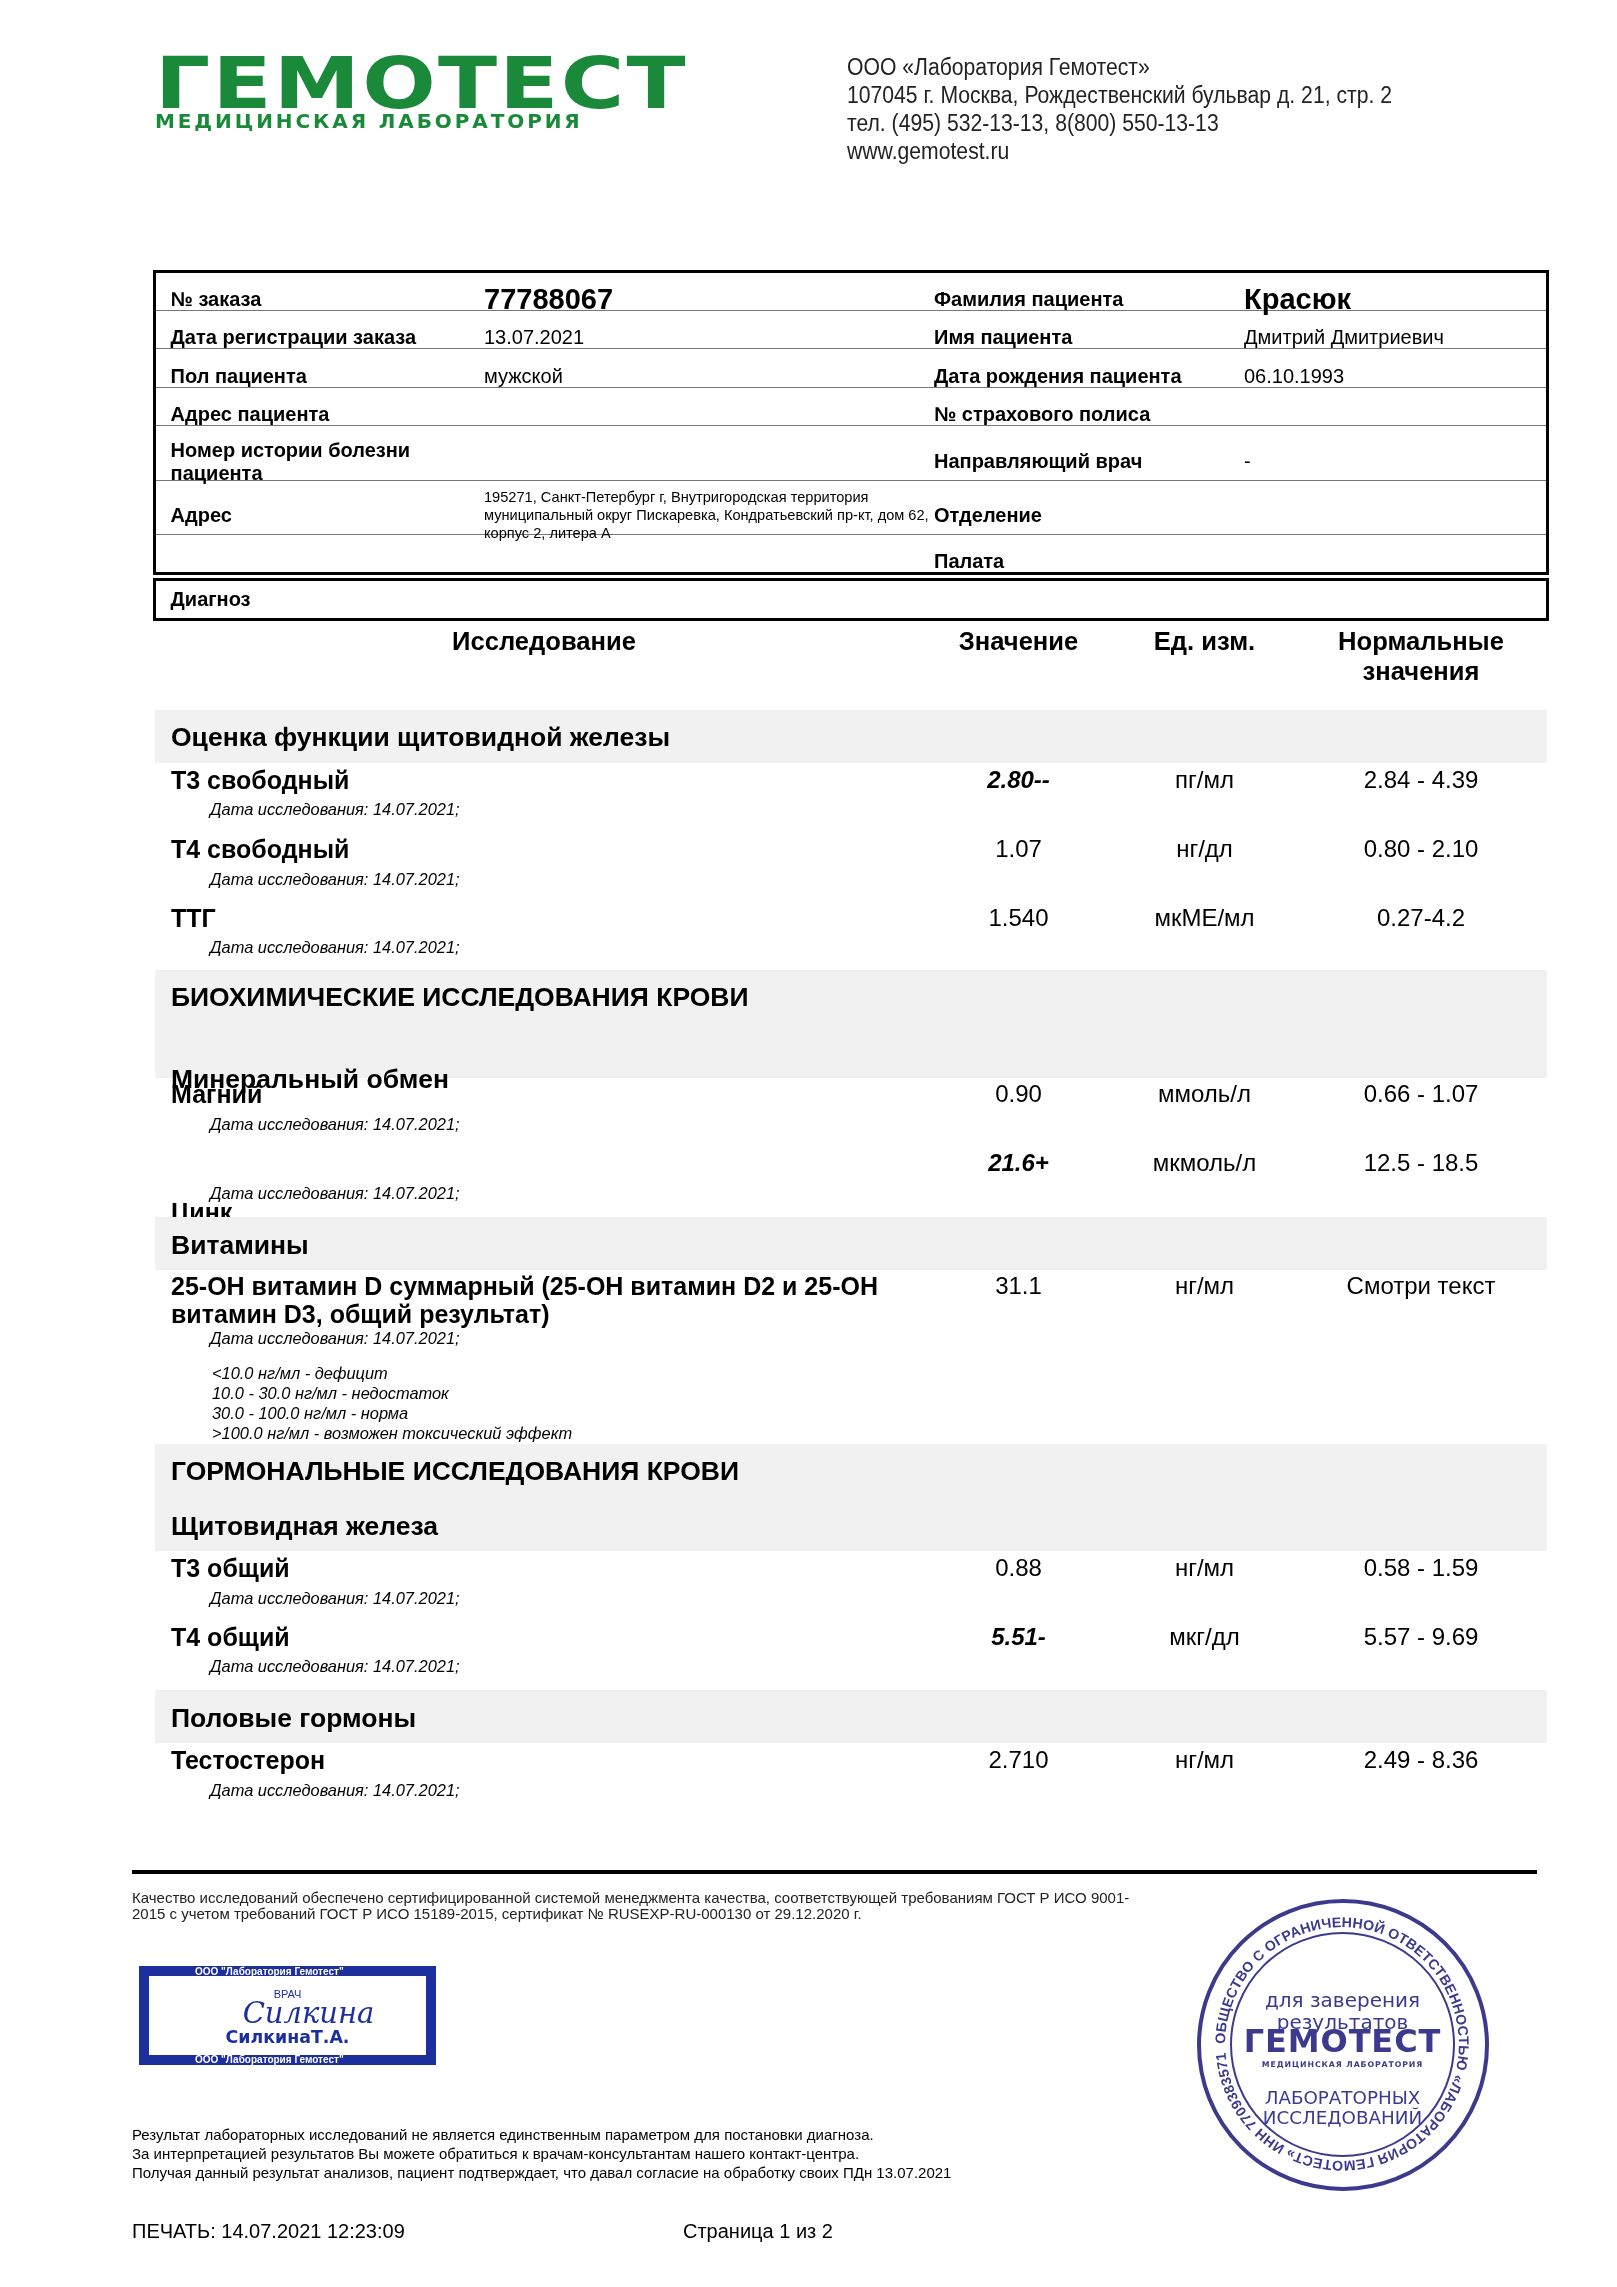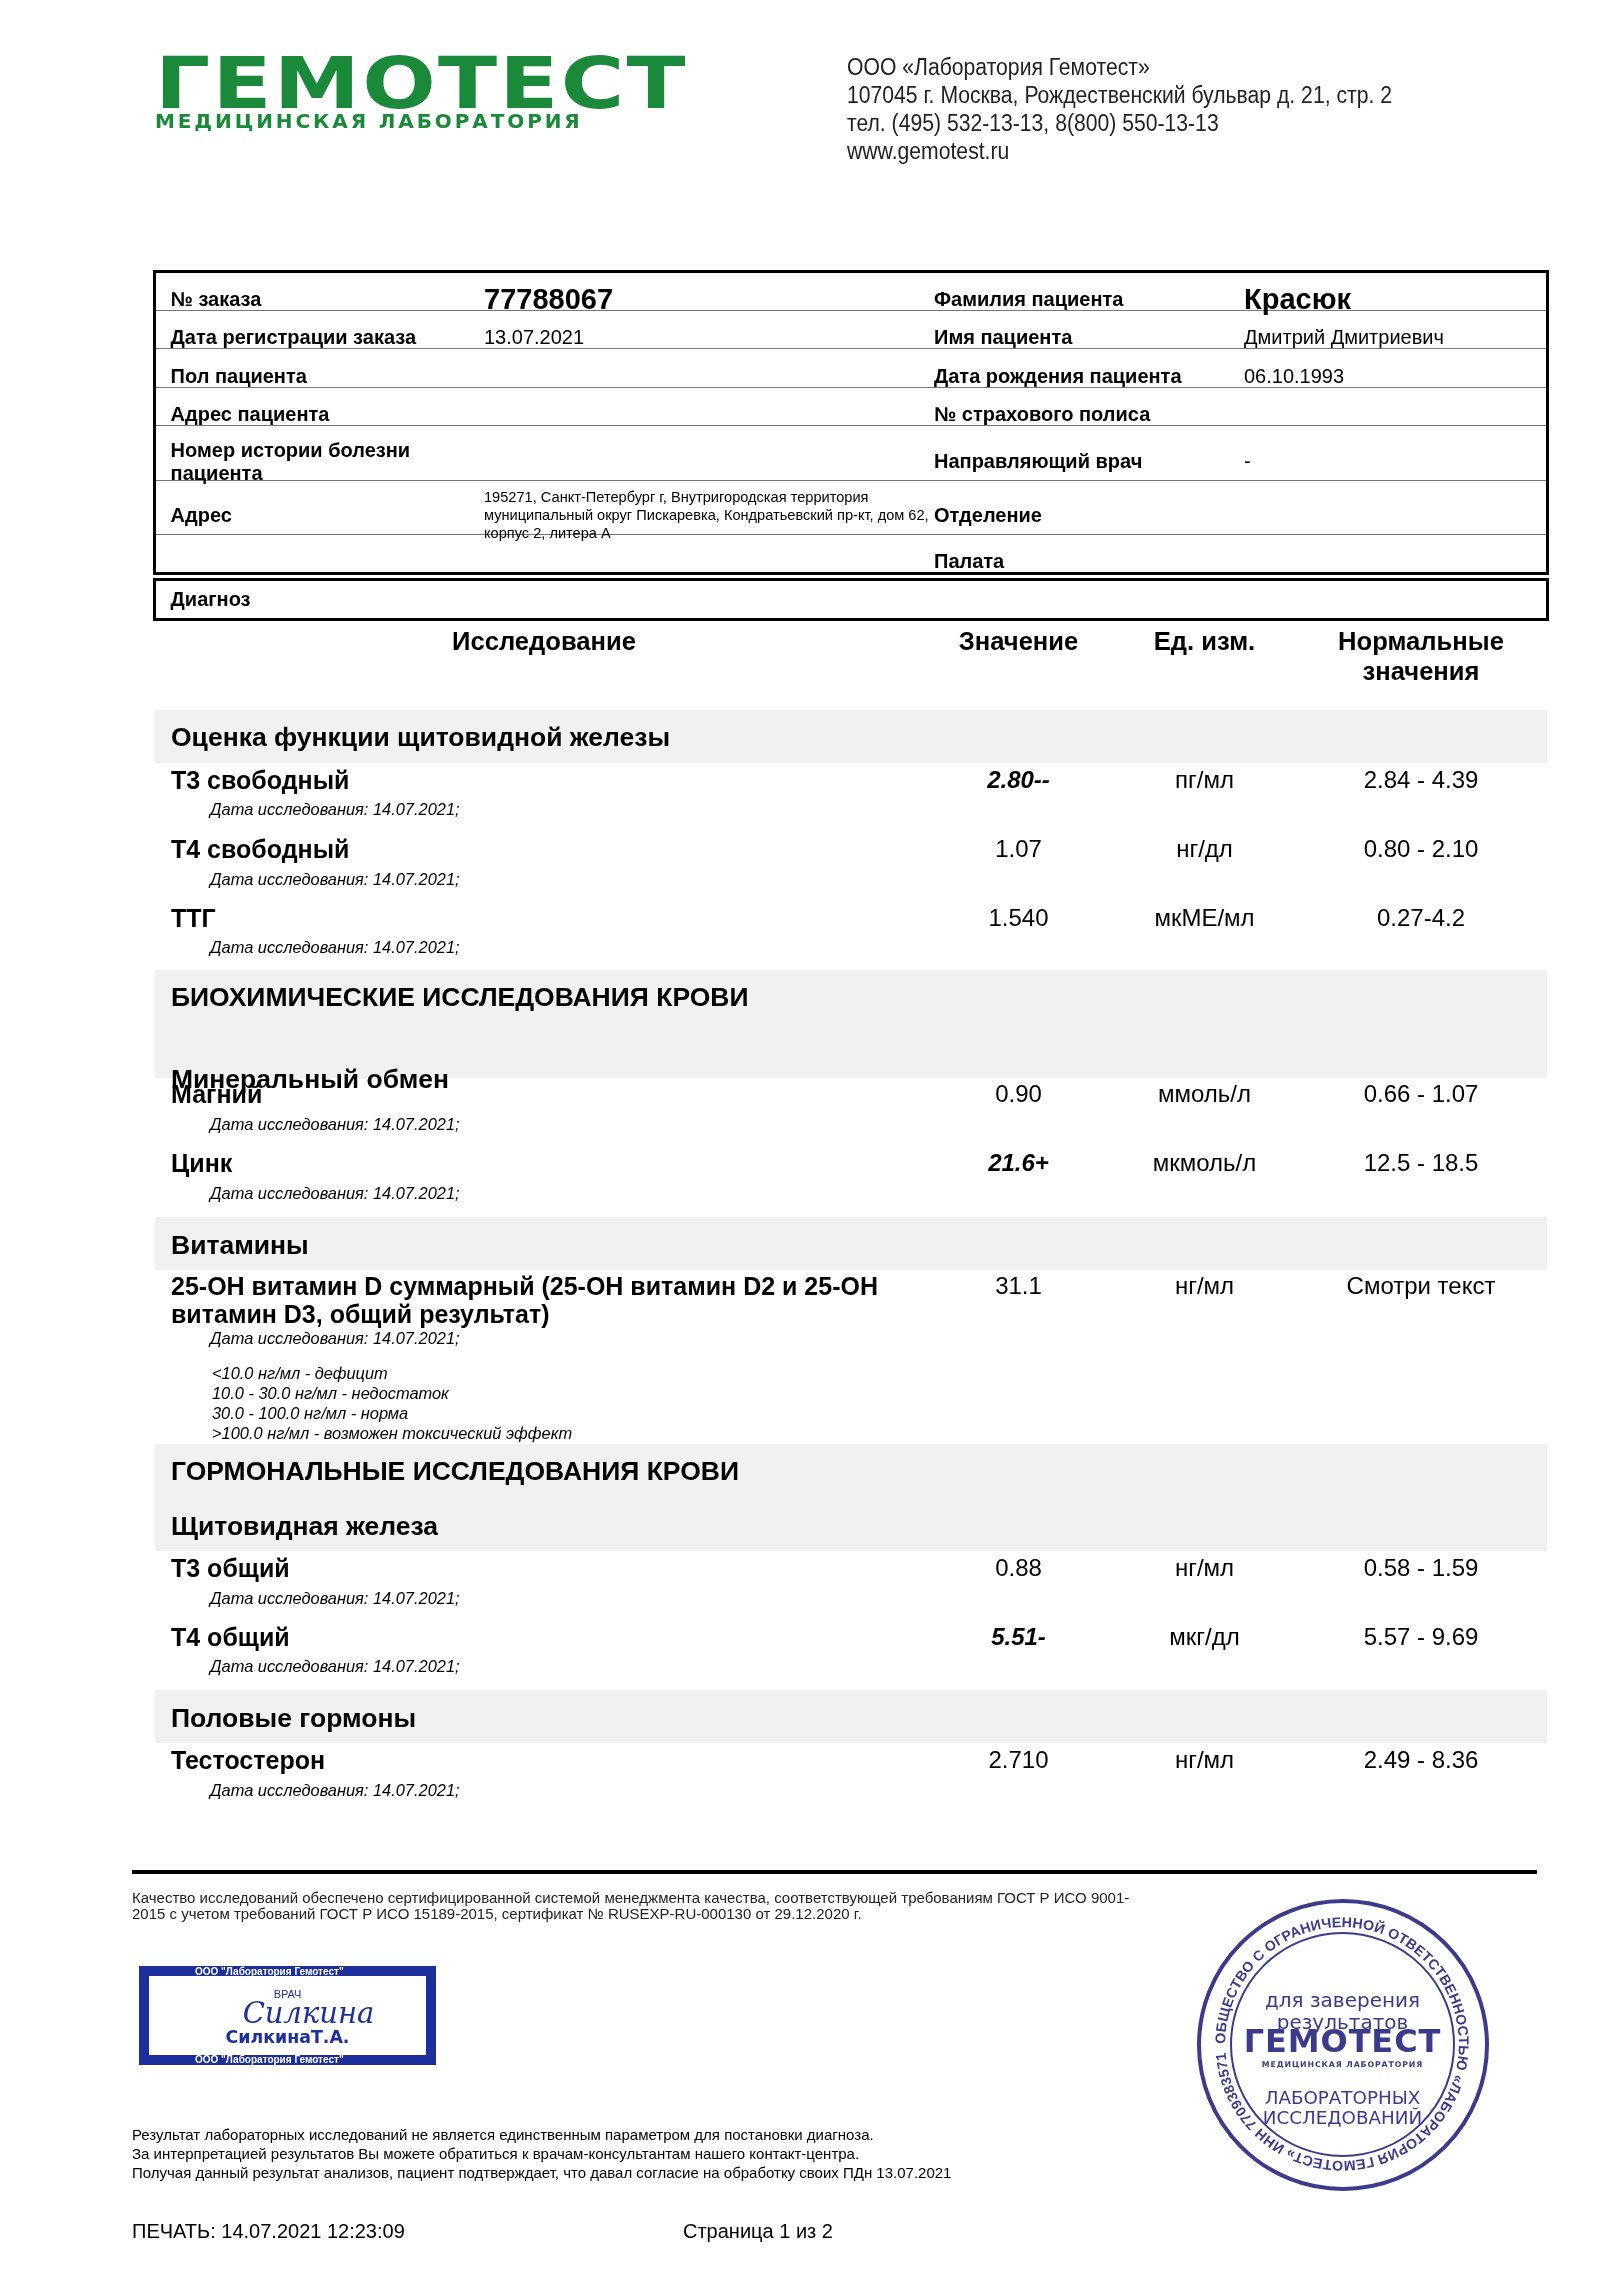--- a/index.html
+++ b/index.html
@@ -113,20 +113,21 @@
     <div class="cell c4 big">Красюк</div>
   </div>
   <div class="info-row" style="top:38px;height:38px;">
     <div class="cell c1 lbl">Дата регистрации заказа</div>
     <div class="cell c2">13.07.2021</div>
     <div class="cell c3 lbl">Имя пациента</div>
     <div class="cell c4">Дмитрий Дмитриевич</div>
   </div>
   <div class="info-row" style="top:77px;height:38px;">
     <div class="cell c1 lbl">Пол пациента</div>
+    <div class="cell c2">мужской</div>
     <div class="cell c3 lbl">Дата рождения пациента</div>
     <div class="cell c4">06.10.1993</div>
   </div>
   <div class="info-row" style="top:115px;height:38px;">
     <div class="cell c1 lbl">Адрес пациента</div>
     <div class="cell c2"></div>
     <div class="cell c3 lbl">№ страхового полиса</div>
     <div class="cell c4"></div>
   </div>
   <div class="info-row" style="top:154px;height:54px;">
@@ -179,21 +180,21 @@
 <div class="abs band" style="top:970px;height:108px;"></div>
 <div class="abs sec-title" style="top:982px;">БИОХИМИЧЕСКИЕ ИССЛЕДОВАНИЯ КРОВИ</div>
 <div class="abs sec-title" style="top:1038px;margin-top:26px;">Минеральный обмен</div>
 
 <div class="abs test-name" style="top:1080px;">Магний</div>
 <div class="abs val" style="top:1080px;">0.90</div>
 <div class="abs unit" style="top:1080px;">ммоль/л</div>
 <div class="abs norm" style="top:1080px;">0.66 - 1.07</div>
 <div class="abs date-note" style="top:1115px;">Дата исследования: 14.07.2021;</div>
 
-<div class="abs test-name" style="top:1149px;">Цинк</div>
+<div class="abs test-name" style="top:1198px;">Цинк</div>
 <div class="abs val flag" style="top:1149px;">21.6+</div>
 <div class="abs unit" style="top:1149px;">мкмоль/л</div>
 <div class="abs norm" style="top:1149px;">12.5 - 18.5</div>
 <div class="abs date-note" style="top:1184px;">Дата исследования: 14.07.2021;</div>
 
 <div class="abs band" style="top:1217px;height:53px;"></div>
 <div class="abs sec-title" style="top:1230px;">Витамины</div>
 
 <div class="abs test-name" style="top:1272px;width:713px;">25-OH витамин D суммарный (25-OH витамин D2 и 25-OH витамин D3, общий результат)</div>
 <div class="abs val" style="top:1272px;">31.1</div>

